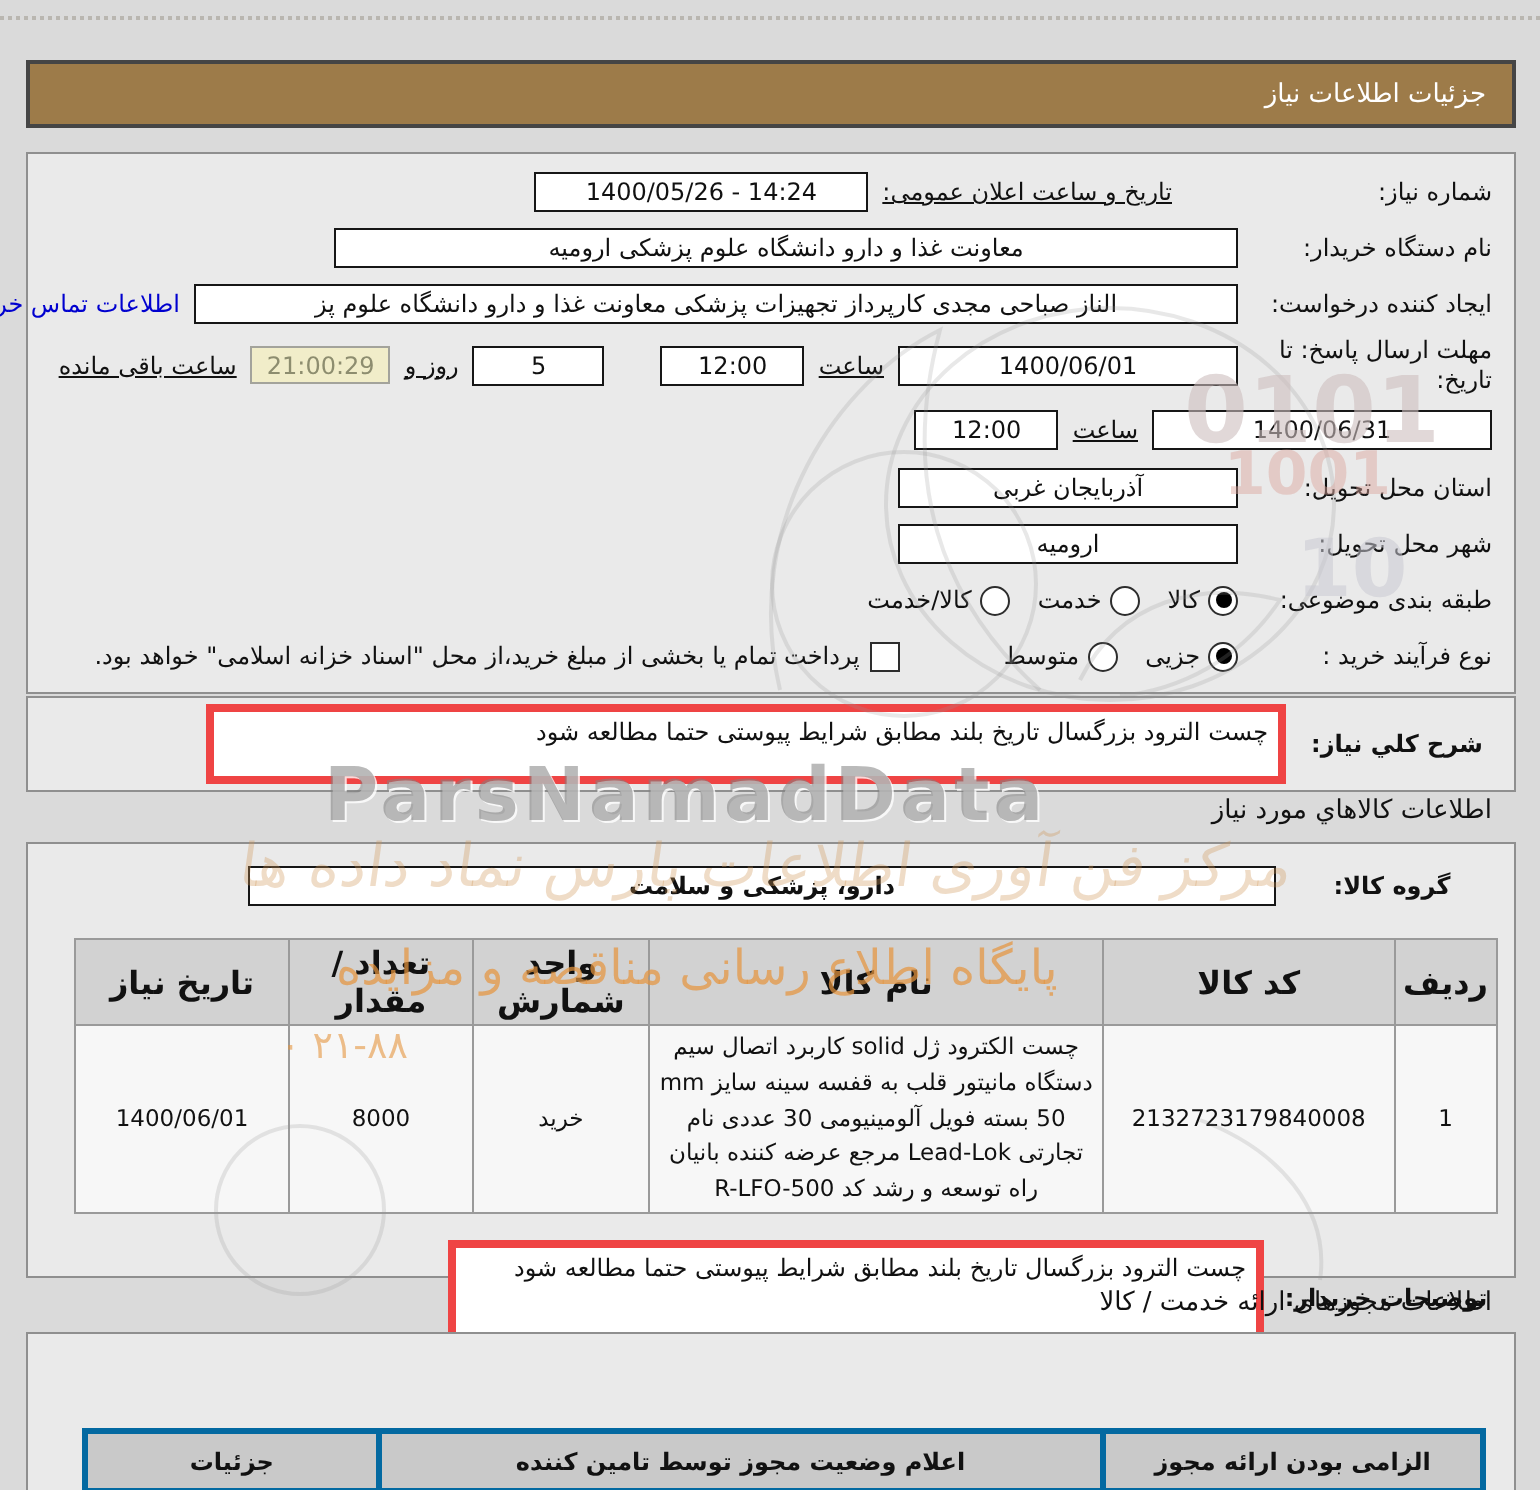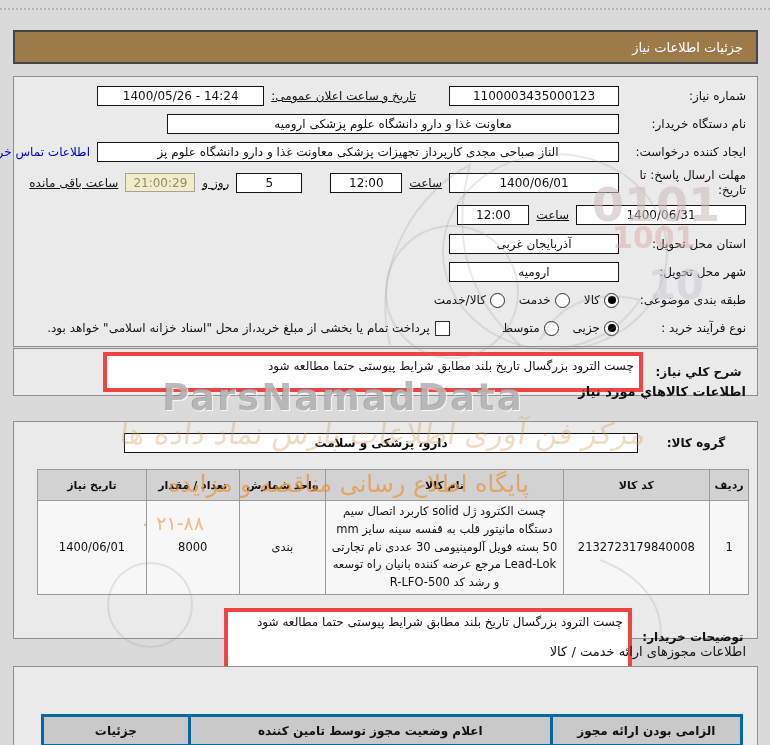--- a/index.html
+++ b/index.html
@@ -16,21 +16,21 @@
     background:#9d7b49;border:2px solid #454545;color:#fff;
     display:flex;align-items:center;padding:0 13px;font-size:13px;
   }
   
   .box{position:absolute;right:12px;left:13px;background:#eaeaea;border:1px solid #8f8f8f;}
   #box-main{top:76px;height:264px;padding:5px 0 0 0;}
   #box-desc{top:348px;height:46px;}
   #box-goods{top:421px;height:216px;}
   #box-permits{top:666px;height:120px;}
   .section-heading{position:absolute;right:24px;font-size:13px;}
-  #heading-goods{top:384px;font-weight:bold;}
+  #heading-goods{top:398px;font-weight:normal;}
   #heading-permits{top:644px;font-weight:normal;}
   
   .frow{display:flex;align-items:center;padding-right:11px;height:28px;}
   .frow.tall{height:33px;}
   .frow.tall2{height:31px;}
   .flabel{width:120px;flex:none;text-align:right;line-height:1.2;padding-left:7px;}
   .inp{
     background:#fff;border:1px solid #161616;height:18px;flex:none;
     display:flex;align-items:center;justify-content:center;overflow:hidden;white-space:nowrap;
   }
@@ -58,21 +58,21 @@
   .notesrow{display:flex;align-items:flex-start;padding-right:11px;margin-top:13px;}
   .notesrow .blabel{width:106px;padding-top:22px;}
   #lbl-desc{width:95px;}
   .grouprow{display:flex;align-items:center;padding-right:11px;margin-top:9px;height:24px;}
   .grouprow .blabel{width:100px;}
   #inp-group{width:512px;justify-content:center;font-weight:bold;}
   
   table{border-collapse:collapse;}
   #goods-table{margin:14px 8px 0 0;width:712px;background:#f7f7f7;}
   #goods-table th,#goods-table td{border:1px solid #9a9a9a;padding:2px 4px;}
-  #goods-table th{background:#d2d2d2;font-weight:bold;font-size:11px;height:26px;}
+  #goods-table th{background:#d2d2d2;font-weight:bold;font-size:16px;height:26px;}
   #goods-table td{font-size:11.5px;text-align:center;vertical-align:middle;height:88px;line-height:1.55;}
   .col-row{width:30px}.col-code{width:140px}.col-name{width:250px}
   .col-unit{width:82px}.col-qty{width:90px}.col-date{width:104px}
   
   #permits-table{margin:47px 14px 0 0;width:702px;background:#fff;}
   #permits-table th,#permits-table td{border:3px solid #0369a1;}
   #permits-table th{background:#c9c9c9;font-weight:bold;font-size:12px;height:25px;}
   #permits-table td{height:30px;background:#fafafa;}
   .pc1{width:190px}.pc2{width:367px}.pc3{width:145px}
   
@@ -104,23 +104,20 @@
 </svg>
 
 <div class="titlebar">
   <span>جزئیات اطلاعات نیاز</span>
 </div>
 
 <div class="box" id="box-main">
 
   <div class="frow">
     <span class="flabel">شماره نیاز:</span>
-    <span class="inp w170">
-        <span dir="ltr">1100003435000123</span>
-      </span>
     <span class="lbl" style="margin-right:26px;">تاریخ و ساعت اعلان عمومی:</span>
     <span class="inp w165">
         <span dir="ltr">1400/05/26 - 14:24</span>
       </span>
   </div>
 
   <div class="frow">
     <span class="flabel">نام دستگاه خریدار:</span>
     <span class="inp w450">
         <span>معاونت غذا و دارو دانشگاه علوم پزشکی ارومیه</span>
@@ -225,21 +222,21 @@
         <th class="col-unit">واحد شمارش</th>
         <th class="col-qty">تعداد / مقدار</th>
         <th class="col-date">تاریخ نیاز</th>
       </tr>
     </thead>
     <tbody>
       <tr>
         <td><span>1</span></td>
         <td><span dir="ltr">2132723179840008</span></td>
         <td><span>چست الکترود ژل solid کاربرد اتصال سیم دستگاه مانیتور قلب به قفسه سینه سایز mm 50 بسته فویل آلومینیومی 30 عددی نام تجارتی Lead-Lok مرجع عرضه کننده بانیان راه توسعه و رشد کد R-LFO-500</span></td>
-        <td><span>بندی</span></td>
+        <td><span>خرید</span></td>
         <td><span>8000</span></td>
         <td><span dir="ltr">1400/06/01</span></td>
       </tr>
     </tbody>
   </table>
 
   <div class="notesrow">
     <span class="blabel">توضیحات خریدار:</span>
     <div class="ta" id="ta-notes">چست الترود بزرگسال تاریخ بلند مطابق شرایط پیوستی حتما مطالعه شود</div>
   </div>

